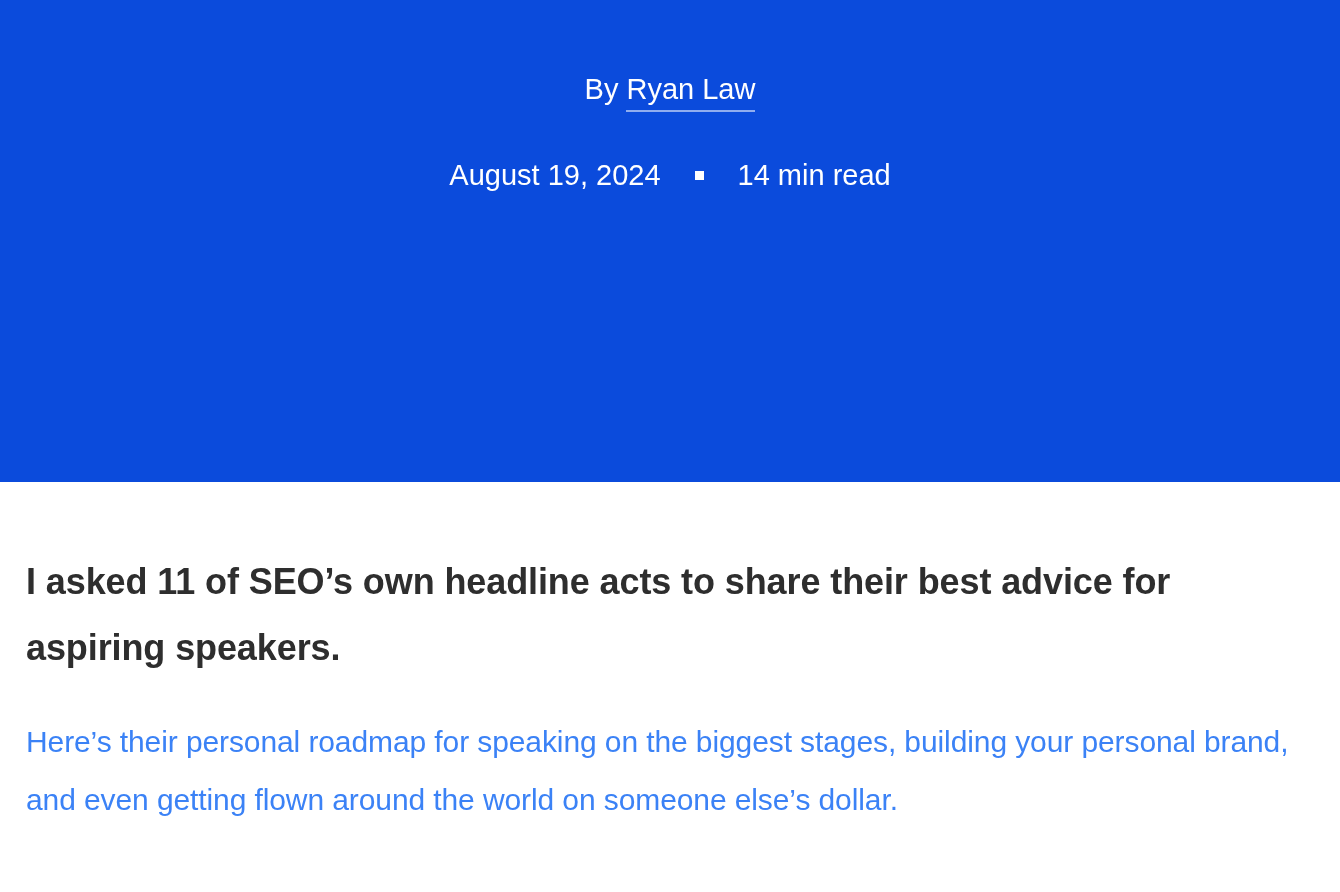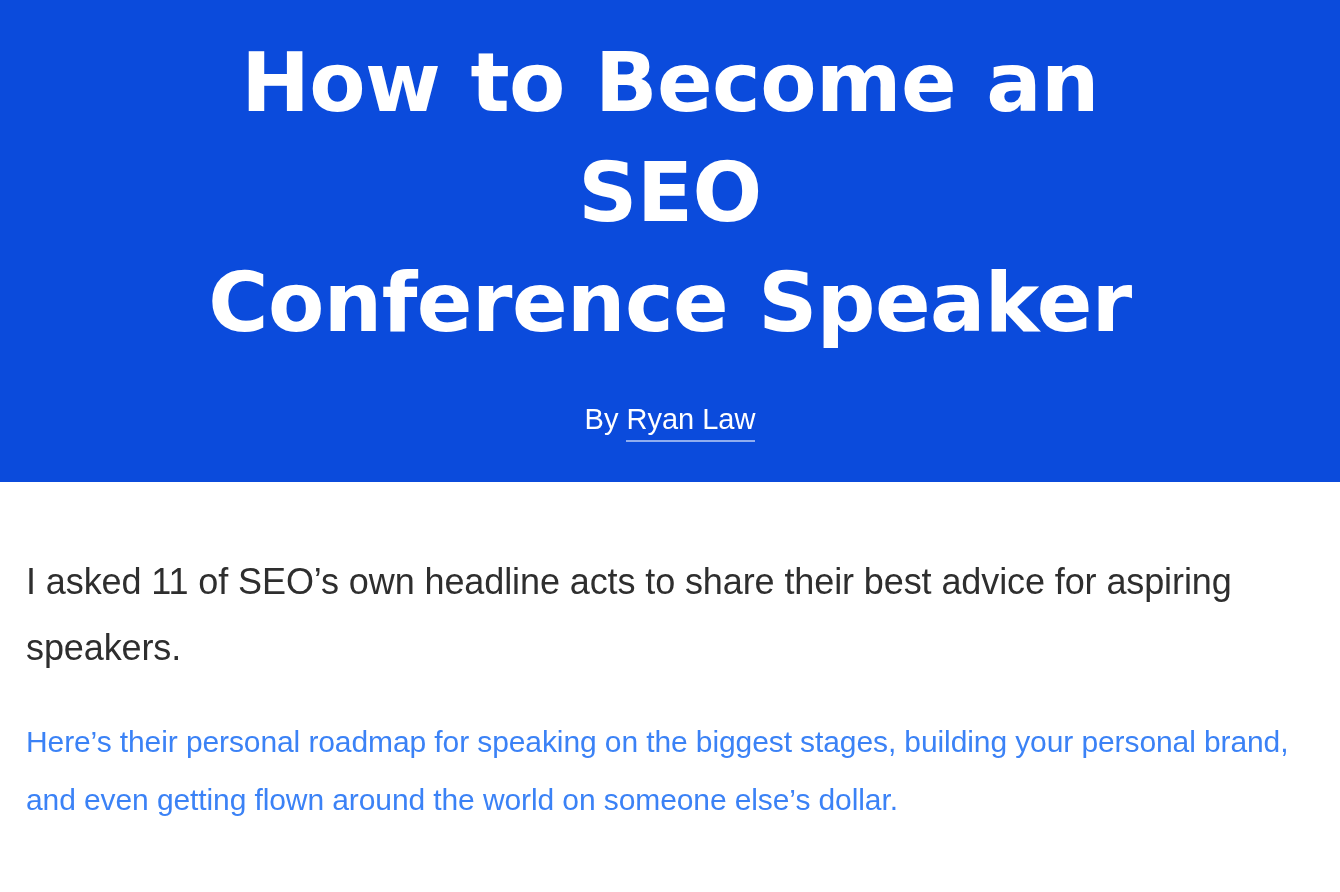--- a/index.html
+++ b/index.html
@@ -79,45 +79,40 @@
   .article {
     width: 1340px;
     padding: 0 26px;
   }
 
   .lede {
     margin-top: 67px;
     color: #2e2e2e;
     font-size: 36px;
     line-height: 66px;
-    font-weight: 400;
+    font-weight: 700;
     max-width: 1290px;
     letter-spacing: -0.1px;
   }
 
   .body-para {
     margin-top: 32px;
     color: #3b82f6;
     font-size: 30px;
     line-height: 58px;
     font-weight: 400;
     max-width: 1300px;
     letter-spacing: -0.1px;
   }
 </style>
 </head>
 <body>
 
 <header class="hero">
 
-  <h1 class="hero-title">
-    <span>How to Become an SEO</span>
-    <br>
-    <span>Conference Speaker</span>
-  </h1>
 
   <div class="byline">
     <span class="by-label">By </span><a class="author-link" href="#">Ryan Law</a>
   </div>
 
   <div class="meta-row">
     <span>August 19, 2024</span>
     <span class="meta-sep"></span>
     <span>14 min read</span>
   </div>

